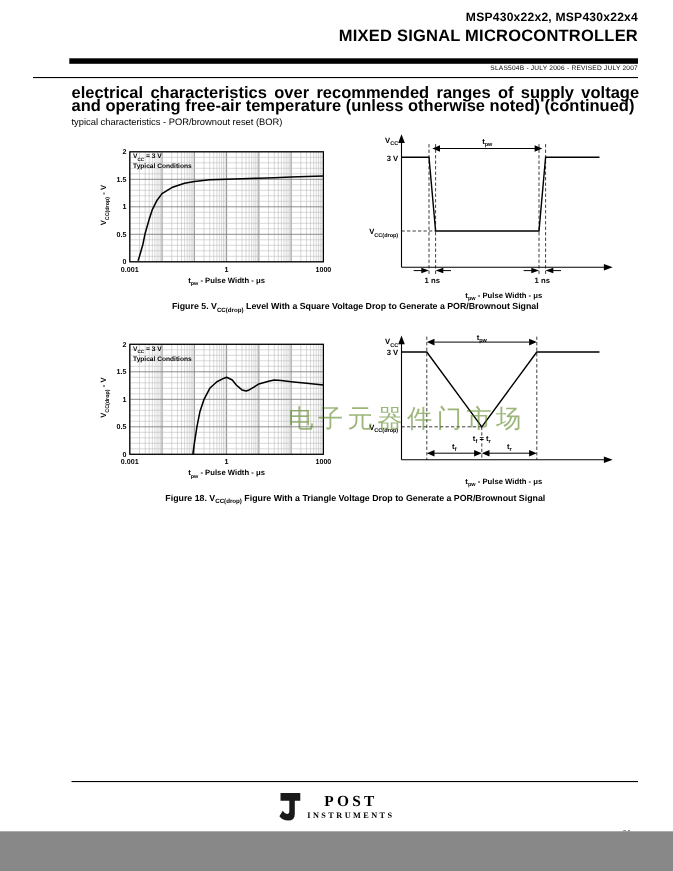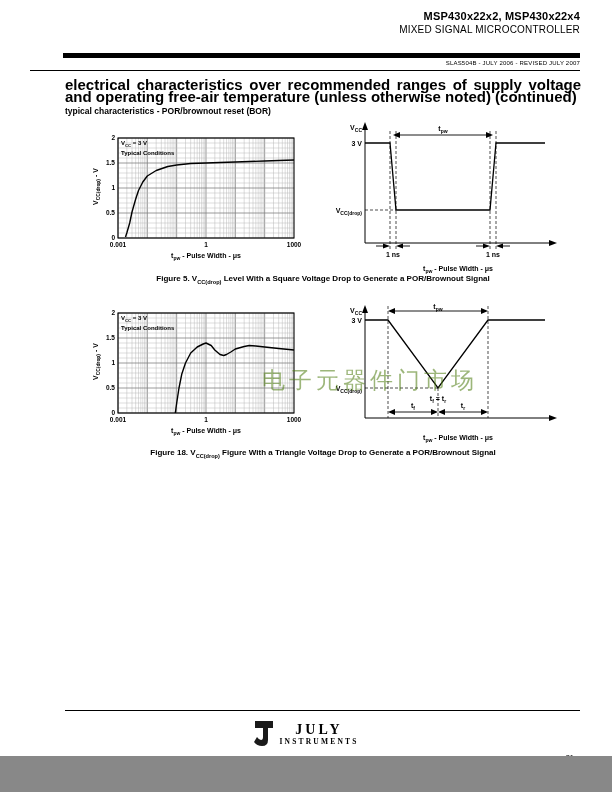--- a/index.html
+++ b/index.html
@@ -1,26 +1,26 @@
 <!DOCTYPE html>
 <html><head>
 <meta charset="utf-8">
 <style>
   html,body{margin:0;padding:0;background:#888;}
   .page{position:relative;width:612px;height:756px;background:#fff;font-family:"Liberation Sans",sans-serif;color:#000;overflow:hidden;margin:0 auto;}
   sub{font-size:70%;}
   
   .hdr-title1{position:absolute;top:10px;right:32px;font-size:11px;font-weight:bold;letter-spacing:0.2px;}
-  .hdr-title2{position:absolute;top:24px;right:32px;font-size:10px;font-weight:normal;letter-spacing:0.2px;}
+  .hdr-title2{position:absolute;top:24px;right:32px;font-size:15px;font-weight:bold;letter-spacing:0.2px;}
   .hdr-bar{position:absolute;top:53px;left:63px;right:32px;height:5px;background:#000;}
   .hdr-doccode{position:absolute;top:60px;right:32px;font-size:6px;letter-spacing:0.2px;}
   .hdr-rule{position:absolute;top:70px;left:30px;right:32px;height:1px;background:#000;}
   
   .sec-heading{position:absolute;top:79px;left:65px;width:516px;font-size:15px;font-weight:bold;line-height:11.5px;text-align:justify;}
-  .sec-subheading{position:absolute;top:106px;left:65px;font-size:8.5px;font-weight:bold;}
+  .sec-subheading{position:absolute;top:106px;left:65px;font-size:8.5px;font-weight:normal;}
   
   .chart{position:absolute;width:240px;height:132px;}
   .chart svg.plot{position:absolute;left:24px;top:0;font-family:"Liberation Sans",sans-serif;}
   .chart .ylabel{position:absolute;left:-21px;top:50px;width:110px;height:9px;text-align:center;transform:rotate(-90deg);font-size:7px;font-weight:bold;white-space:nowrap;}
   .chart .xlabel{position:absolute;left:56px;top:120px;width:176px;text-align:center;font-size:7px;font-weight:bold;}
   .chart .annot{position:absolute;left:59px;top:8px;font-size:6px;font-weight:bold;line-height:7.5px;}
   
   .diag{position:absolute;}
   .diag text{font-family:"Liberation Sans",sans-serif;font-size:7px;font-weight:bold;fill:#000;}
   
@@ -327,20 +327,20 @@
   <div class="caption" style="top:448px;"><span>Figure 18. V</span><sub>CC(drop)</sub><span> Figure With a Triangle Voltage Drop to Generate a POR/Brownout Signal</span></div>
 
   <div class="watermark">电子元器件门市场</div>
 
   <div class="ftr-rule"></div>
   <div class="ftr-logo">
     <svg width="22" height="26" viewBox="0 0 22 26">
       <path d="M2 0 h18 v7 h-5 v12 q0 6 -6 6 q-5 0 -8 -4 l3 -5 q2 3 4 3 q2 0 2 -3 V7 H2 Z" fill="#1a1a1a"></path>
     </svg>
     <div class="brand">
-      <div class="brand-top">JULY</div>
+      <div class="brand-top">POST</div>
       <div class="brand-bottom">INSTRUMENTS</div>
     </div>
   </div>
   <div class="ftr-address">POST OFFICE BOX 655303 • DALLAS, TEXAS 75265</div>
   <div class="ftr-page">31</div>
 
 </div>
 
 </body></html>

